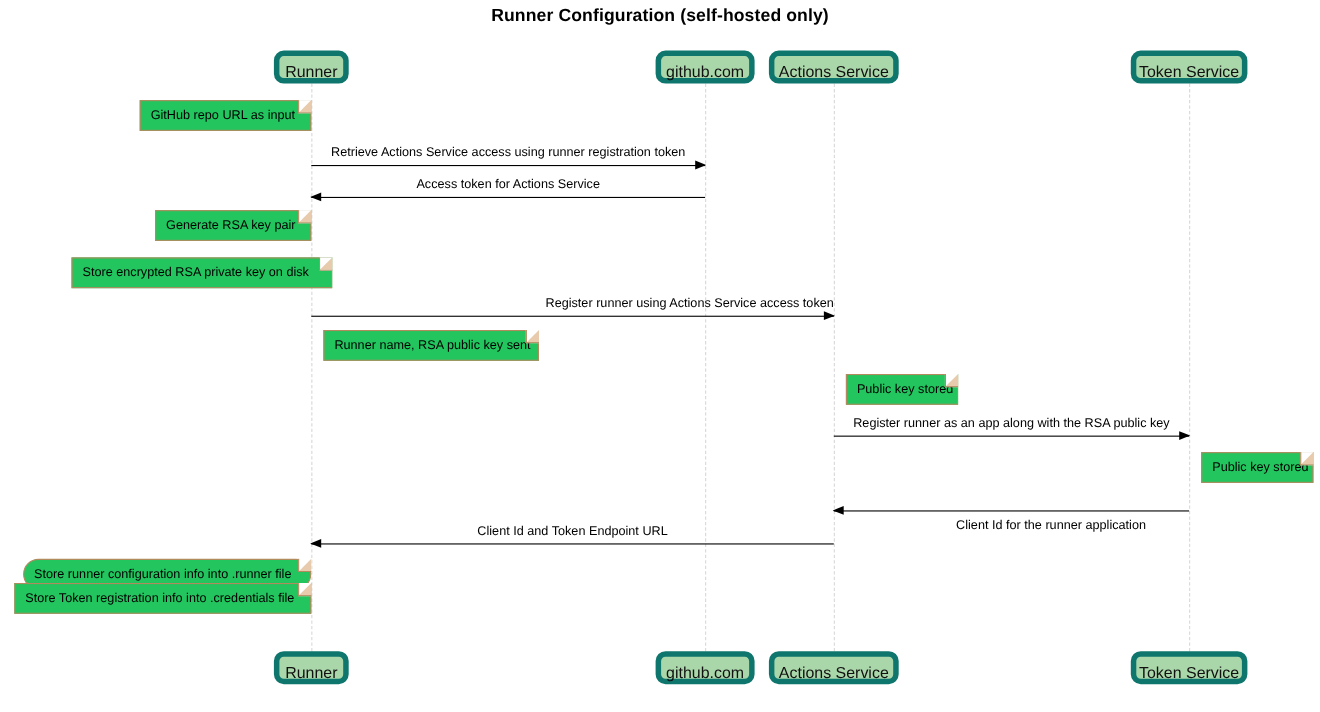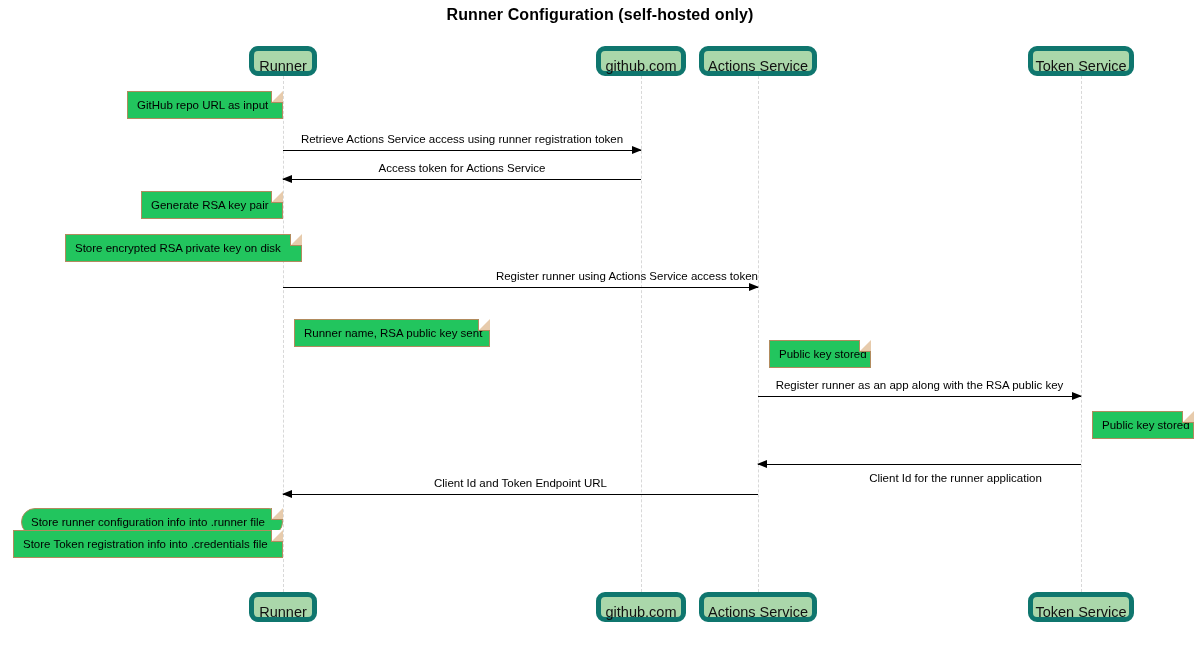--- a/index.html
+++ b/index.html
@@ -171,20 +171,20 @@
       <div class="msg-label" style="left: 794px; width: 323px; top: 447px; margin-top: 25px;">Client Id for the runner application</div>
       <div class="msg" style="left: 283px; top: 494px; width: 475px;">
         <div class="head left"></div>
       </div>
       <div class="msg-label" style="left: 283px; width: 475px; top: 477px;">Client Id and Token Endpoint URL</div>
     </div>
   <div id="notes">
       <div class="note fold-inner" style="left: 127px; top: 91px; width: 156px;"><span class="fold"></span><span>GitHub repo URL as input</span></div>
       <div class="note fold-inner" style="left: 141px; top: 191px; width: 142px;"><span class="fold"></span><span>Generate RSA key pair</span></div>
       <div class="note fold-inner" style="left: 46px; top: 234px; width: 237px; margin-left: 19px;"><span class="fold"></span><span>Store encrypted RSA private key on disk</span></div>
-      <div class="note fold-inner" style="left: 294px; top: 300px; width: 196px; margin-top: 19px;"><span class="fold"></span><span>Runner name, RSA public key sent</span></div>
+      <div class="note fold-inner" style="left: 294px; top: 300px; width: 196px;"><span class="fold"></span><span>Runner name, RSA public key sent</span></div>
       <div class="note fold-inner" style="left: 769px; top: 340px; width: 102px;"><span class="fold"></span><span>Public key stored</span></div>
       <div class="note fold-inner" style="left: 1092px; top: 411px; width: 102px;"><span class="fold"></span><span>Public key stored</span></div>
       <div class="note fold-inner" style="left: 21px; top: 508px; width: 262px; border-radius: 14px;"><span class="fold"></span><span>Store runner configuration info into .runner file</span></div>
       <div class="note fold-inner" style="left: 13px; top: 530px; width: 270px;"><span class="fold"></span><span>Store Token registration info into .credentials file</span></div>
     </div>
 
 </div>
 
 </body></html>

